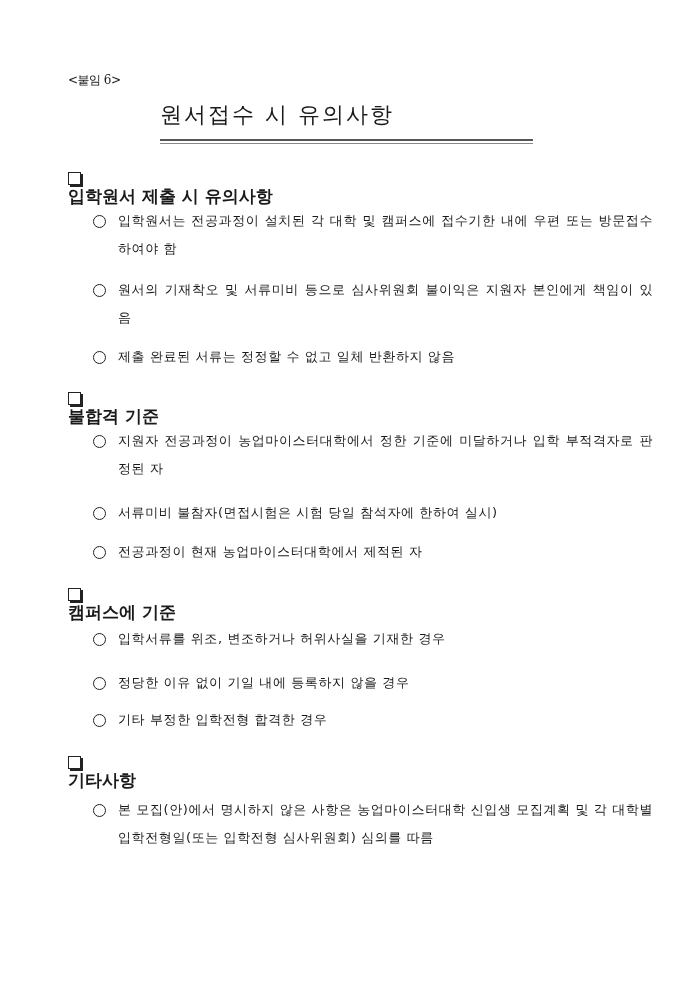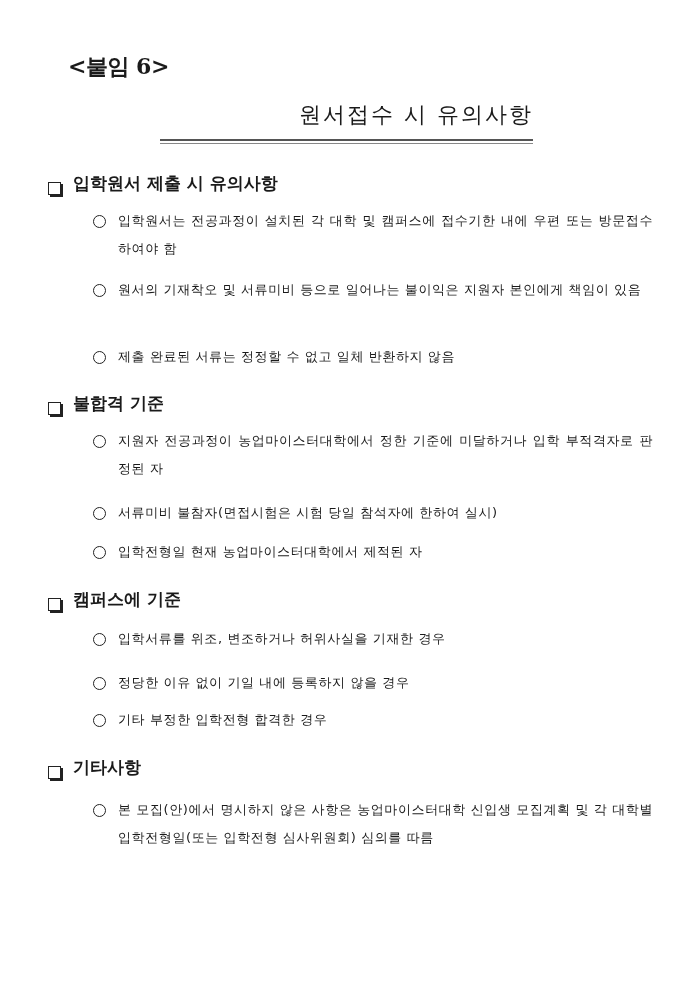--- a/index.html
+++ b/index.html
@@ -1,35 +1,35 @@
 <!DOCTYPE html>
 <html><head>
 <meta charset="utf-8">
 <style>
   html, body { margin: 0; padding: 0; }
   body {
     width: 700px; height: 990px; background: #ffffff; position: relative; overflow: hidden;
     font-family: "DejaVu Serif", "Liberation Serif", serif; color: #1a1a1a;
   }
   .attach {
-    position: absolute; left: 68px; top: 52px; font-size: 22px; font-weight: bold;
+    position: absolute; left: 68px; top: 72px; font-size: 12px; font-weight: normal;
     letter-spacing: -0.5px;
   }
   .title {
-    position: absolute; left: 160px; width: 373px; top: 100px; text-align: right;
+    position: absolute; left: 160px; width: 373px; top: 100px; text-align: left;
     font-size: 22px; letter-spacing: 2px; font-family: "DejaVu Sans", "Liberation Sans", sans-serif;
     font-weight: normal;
   }
   .title-rule {
     position: absolute; left: 160px; top: 139px; width: 373px; height: 2px;
     border-top: 2px solid #555; border-bottom: 1px solid #888;
   }
   .section-head {
-    position: absolute; left: 48px; font-size: 17px; font-weight: bold;
-    font-family: "DejaVu Sans", "Liberation Sans", sans-serif; display: flex; align-items: flex-end;
+    position: absolute; left: 68px; font-size: 17px; font-weight: bold;
+    font-family: "DejaVu Sans", "Liberation Sans", sans-serif; display: flex; align-items: flex-start; flex-direction: column;
   }
   .box {
     display: inline-block; width: 11px; height: 11px; border: 1.3px solid #222;
     box-shadow: 2px 2px 0 #222; margin-right: 12px; background: #fff;
   }
   .item {
     position: absolute; left: 93px; width: 560px; font-size: 13px; line-height: 28px;
     font-family: "DejaVu Sans", "Liberation Sans", sans-serif; letter-spacing: 0.6px;
     display: flex;
   }
@@ -49,42 +49,42 @@
 <div class="section-head" style="top:172px">
   <span class="box"></span>
   <span>입학원서 제출 시 유의사항</span>
 </div>
 <div class="item" style="top:207px">
   <span class="bullet"></span>
   <span class="item-text">입학원서는 전공과정이 설치된 각 대학 및 캠퍼스에 접수기한 내에 우편 또는 방문접수 하여야 함</span>
 </div>
 <div class="item" style="top:276px">
   <span class="bullet"></span>
-  <span class="item-text">원서의 기재착오 및 서류미비 등으로 일어나는 불이익은 지원자 본인에게 책임이 있음</span>
+  <span class="item-text">원서의 기재착오 및 서류미비 등으로 심사위원회 불이익은 지원자 본인에게 책임이 있음</span>
 </div>
 <div class="item" style="top:343px">
   <span class="bullet"></span>
   <span class="item-text">제출 완료된 서류는 정정할 수 없고 일체 반환하지 않음</span>
 </div>
 
 <div class="section-head" style="top:392px">
   <span class="box"></span>
   <span>불합격 기준</span>
 </div>
 <div class="item" style="top:427px">
   <span class="bullet"></span>
   <span class="item-text">지원자 전공과정이 농업마이스터대학에서 정한 기준에 미달하거나 입학 부적격자로 판정된 자</span>
 </div>
 <div class="item" style="top:499px">
   <span class="bullet"></span>
   <span class="item-text">서류미비 불참자(면접시험은 시험 당일 참석자에 한하여 실시)</span>
 </div>
 <div class="item" style="top:538px">
   <span class="bullet"></span>
-  <span class="item-text">입학전형일 현재 농업마이스터대학에서 제적된 자</span>
+  <span class="item-text">전공과정이 현재 농업마이스터대학에서 제적된 자</span>
 </div>
 
 <div class="section-head" style="top:588px">
   <span class="box"></span>
   <span>캠퍼스에 기준</span>
 </div>
 <div class="item" style="top:625px">
   <span class="bullet"></span>
   <span class="item-text">입학서류를 위조, 변조하거나 허위사실을 기재한 경우</span>
 </div>

